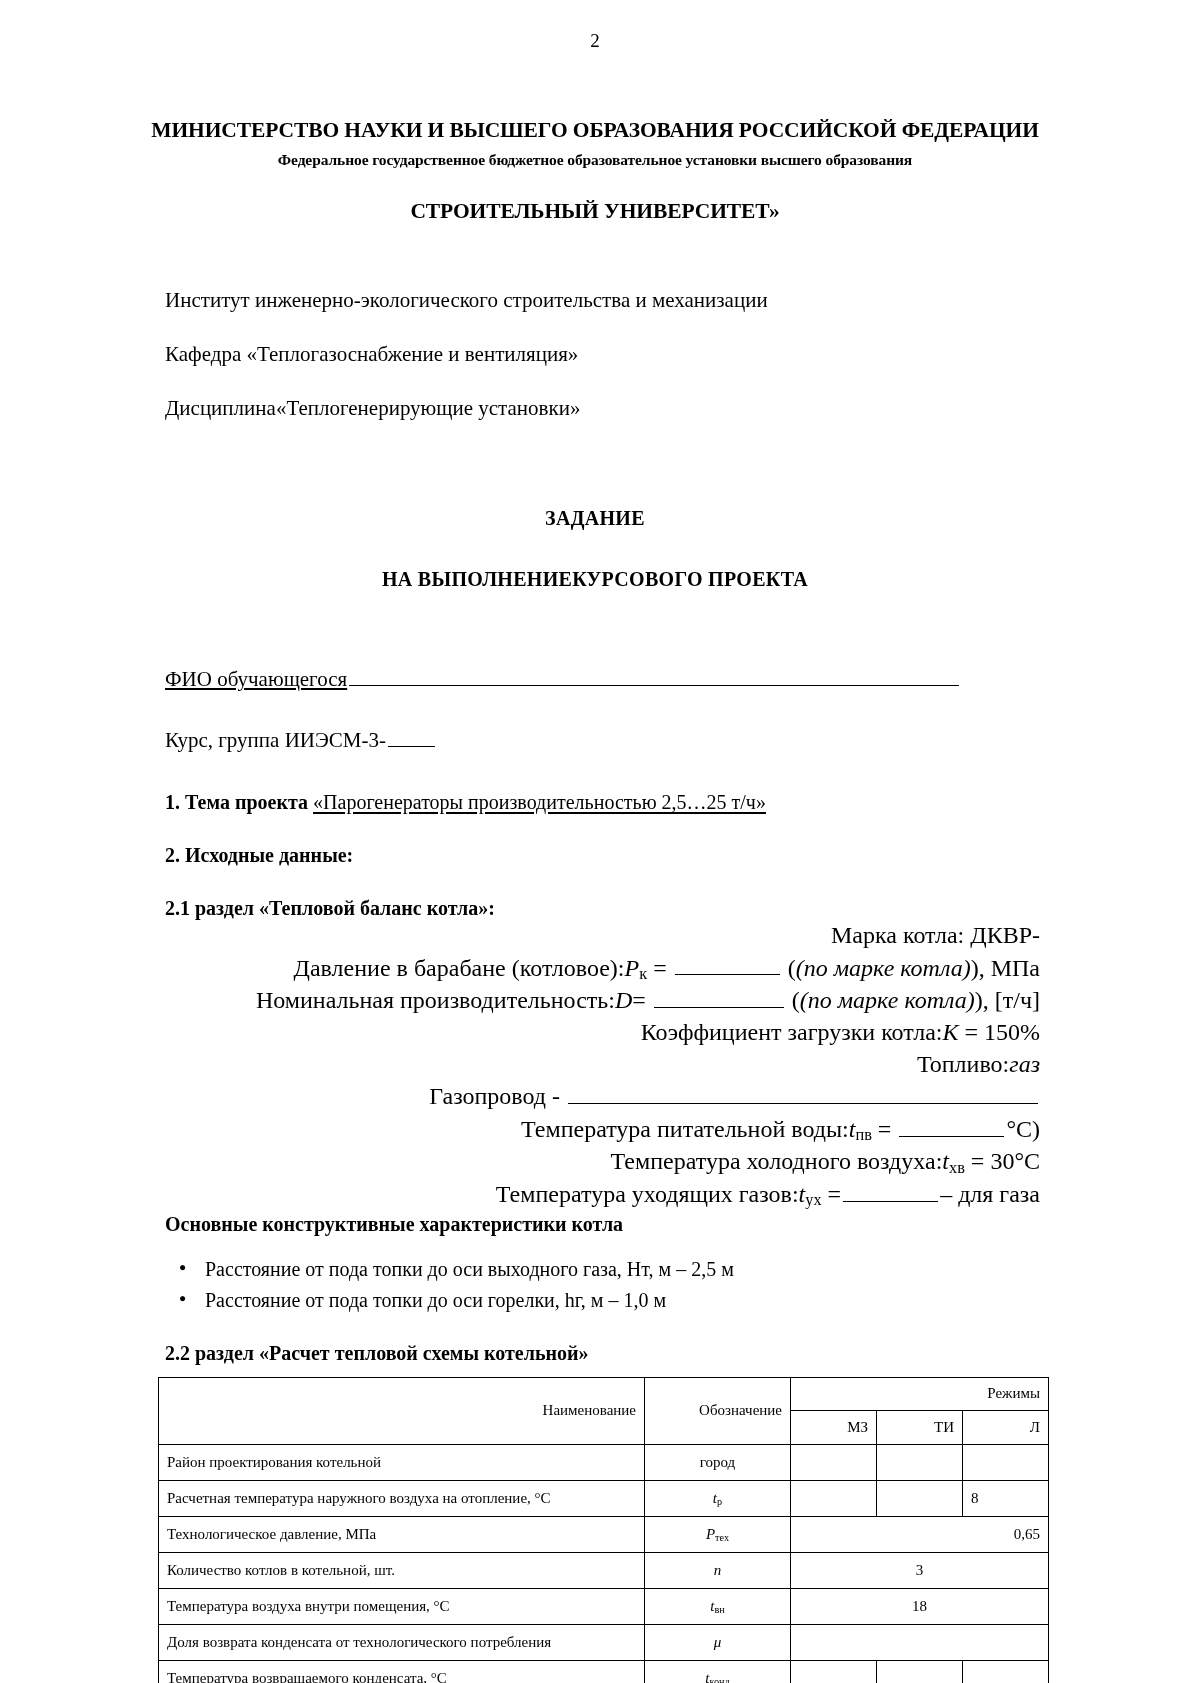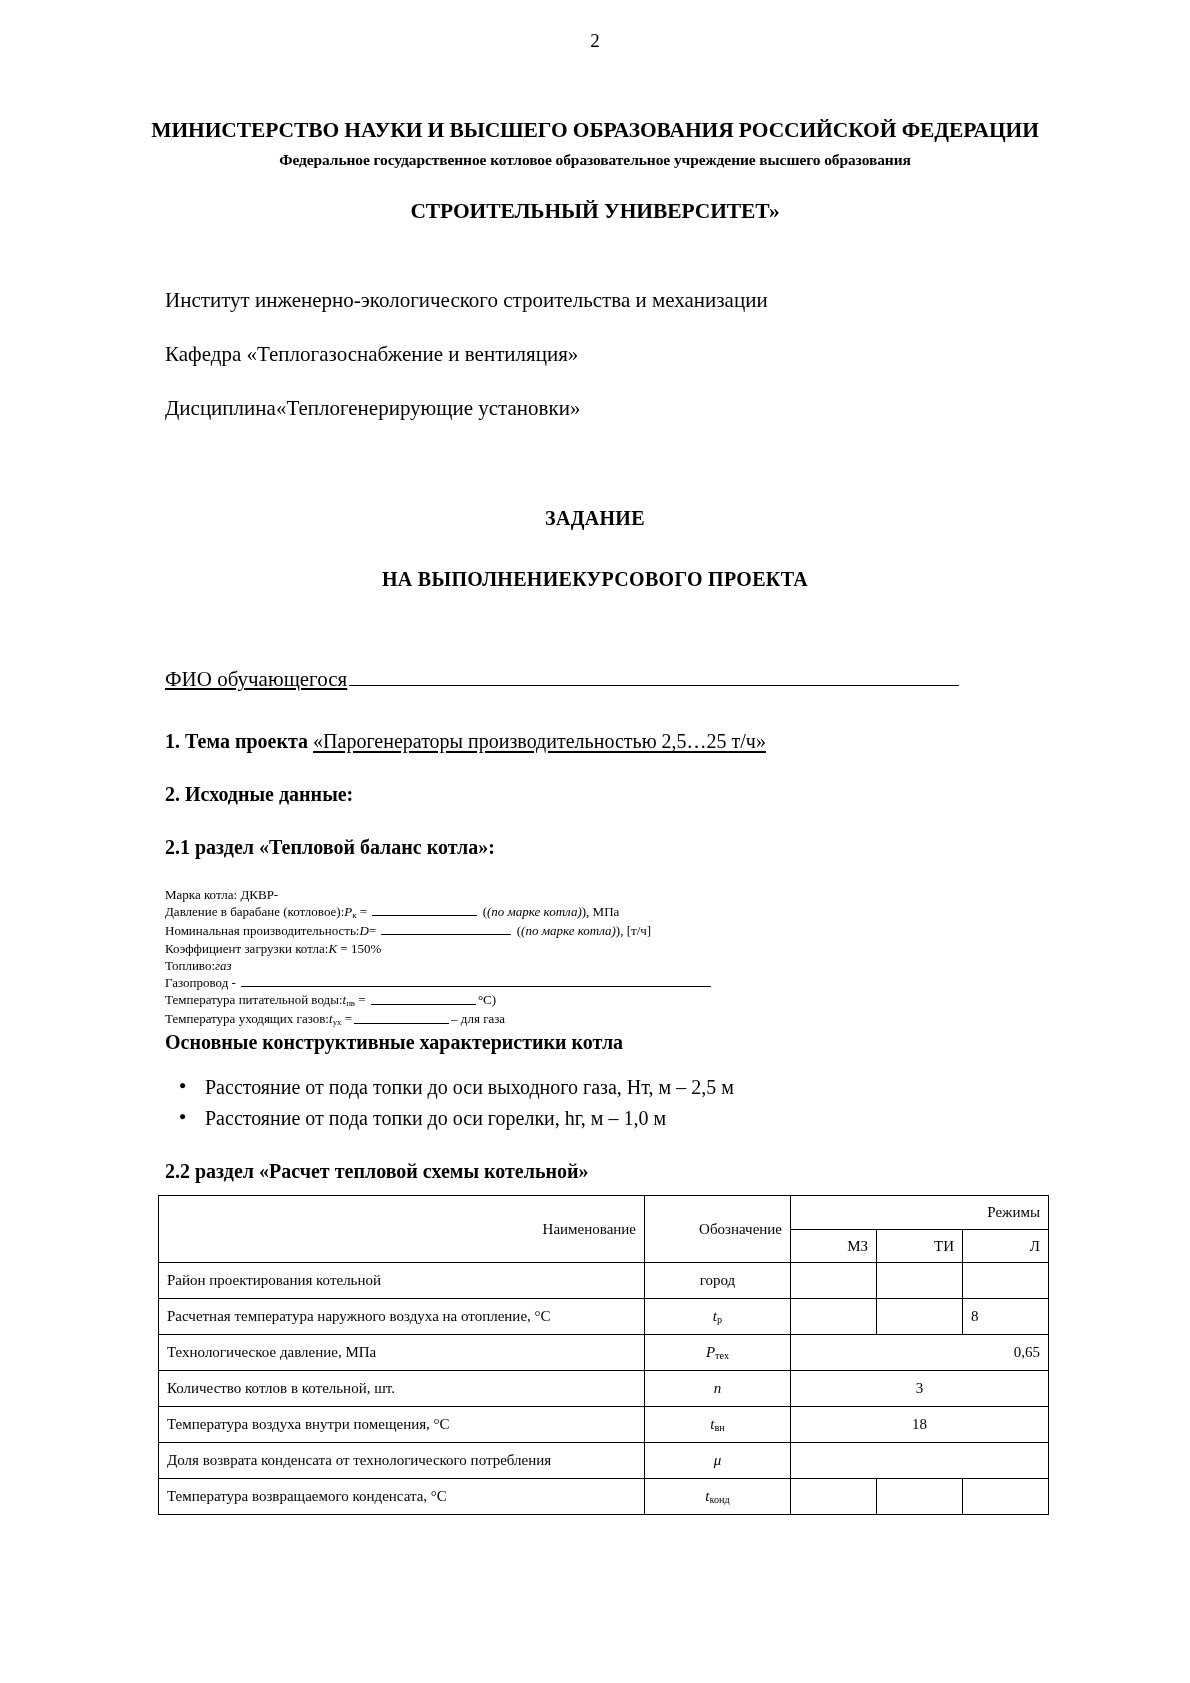--- a/index.html
+++ b/index.html
@@ -105,24 +105,24 @@
   .sect22 { margin-top: 26px; }
 
   .theme-underline {
     font-weight: normal;
     text-decoration: underline;
     text-underline-offset: 3px;
   }
 
   
   .datablock {
-    margin-top: 27px;
-    padding-left: 15px;
-    font-size: 13px;
+    padding-left: 15px;
+    font-size: 24px;
     line-height: 1.32;
+    text-align: right;
   }
   .datablock .row { white-space: nowrap; }
   .it { font-style: italic; }
   .blank {
     display: inline-block;
     border-bottom: 1.4px solid #000;
     vertical-align: baseline;
     height: 0.95em;
     margin: 0 2px;
   }
@@ -185,36 +185,39 @@
 </head>
 <body>
 
 <div class="page">
 
   <div class="page-number">2</div>
 
   <div class="content">
 
     <div class="ministry">МИНИСТЕРСТВО НАУКИ И ВЫСШЕГО ОБРАЗОВАНИЯ РОССИЙСКОЙ ФЕДЕРАЦИИ</div>
-    <div class="fedline">Федеральное государственное котловое образовательное учреждение высшего образования</div>
+    <div class="fedline">Федеральное государственное бюджетное образовательное установки высшего образования</div>
     <div class="univ">
       <div>СТРОИТЕЛЬНЫЙ УНИВЕРСИТЕТ»</div>
     </div>
 
     <div class="pline inst">Институт инженерно-экологического строительства и механизации</div>
     <div class="pline dept">Кафедра «Теплогазоснабжение и вентиляция»</div>
     <div class="pline disc">Дисциплина«Теплогенерирующие установки»</div>
 
     <div class="zadanie">ЗАДАНИЕ</div>
     <div class="zadanie2">НА ВЫПОЛНЕНИЕКУРСОВОГО ПРОЕКТА</div>
 
     <div class="fio">
       <span>ФИО обучающегося</span><span class="blank b-610"></span>
     </div>
 
+    <div class="kurs">
+      <span>Курс, группа ИИЭСМ-3-</span><span class="blank b-47"></span>
+    </div>
 
     <div class="sect sect1">
       <span>1. Тема проекта </span><span class="theme-underline">«Парогенераторы производительностью 2,5…25 т/ч»</span>
     </div>
 
     <div class="sect sect2">2. Исходные данные:</div>
 
     <div class="sect sect21">2.1 раздел «Тепловой баланс котла»:</div>
 
     <div class="datablock">
@@ -238,20 +241,23 @@
       </div>
 
       <div class="row">
         <span>Газопровод - </span><span class="blank b-470"></span>
       </div>
 
       <div class="row">
         <span>Температура питательной воды:</span><span class="it">t</span><sub>пв</sub><span> = </span><span class="blank b-105"></span><span>°С)</span>
       </div>
 
+      <div class="row">
+        <span>Температура холодного воздуха:</span><span class="it">t</span><sub>хв</sub><span> = 30°С</span>
+      </div>
 
       <div class="row">
         <span>Температура уходящих газов:</span><span class="it">t</span><sub>ух</sub><span> =</span><span class="blank b-95"></span><span>– для газа</span>
       </div>
     </div>
 
     <div class="bold-sub-head">Основные конструктивные характеристики котла</div>
 
     <ul class="bullets">
       <li>Расстояние от пода топки до оси выходного газа, Hт, м – 2,5 м</li>

